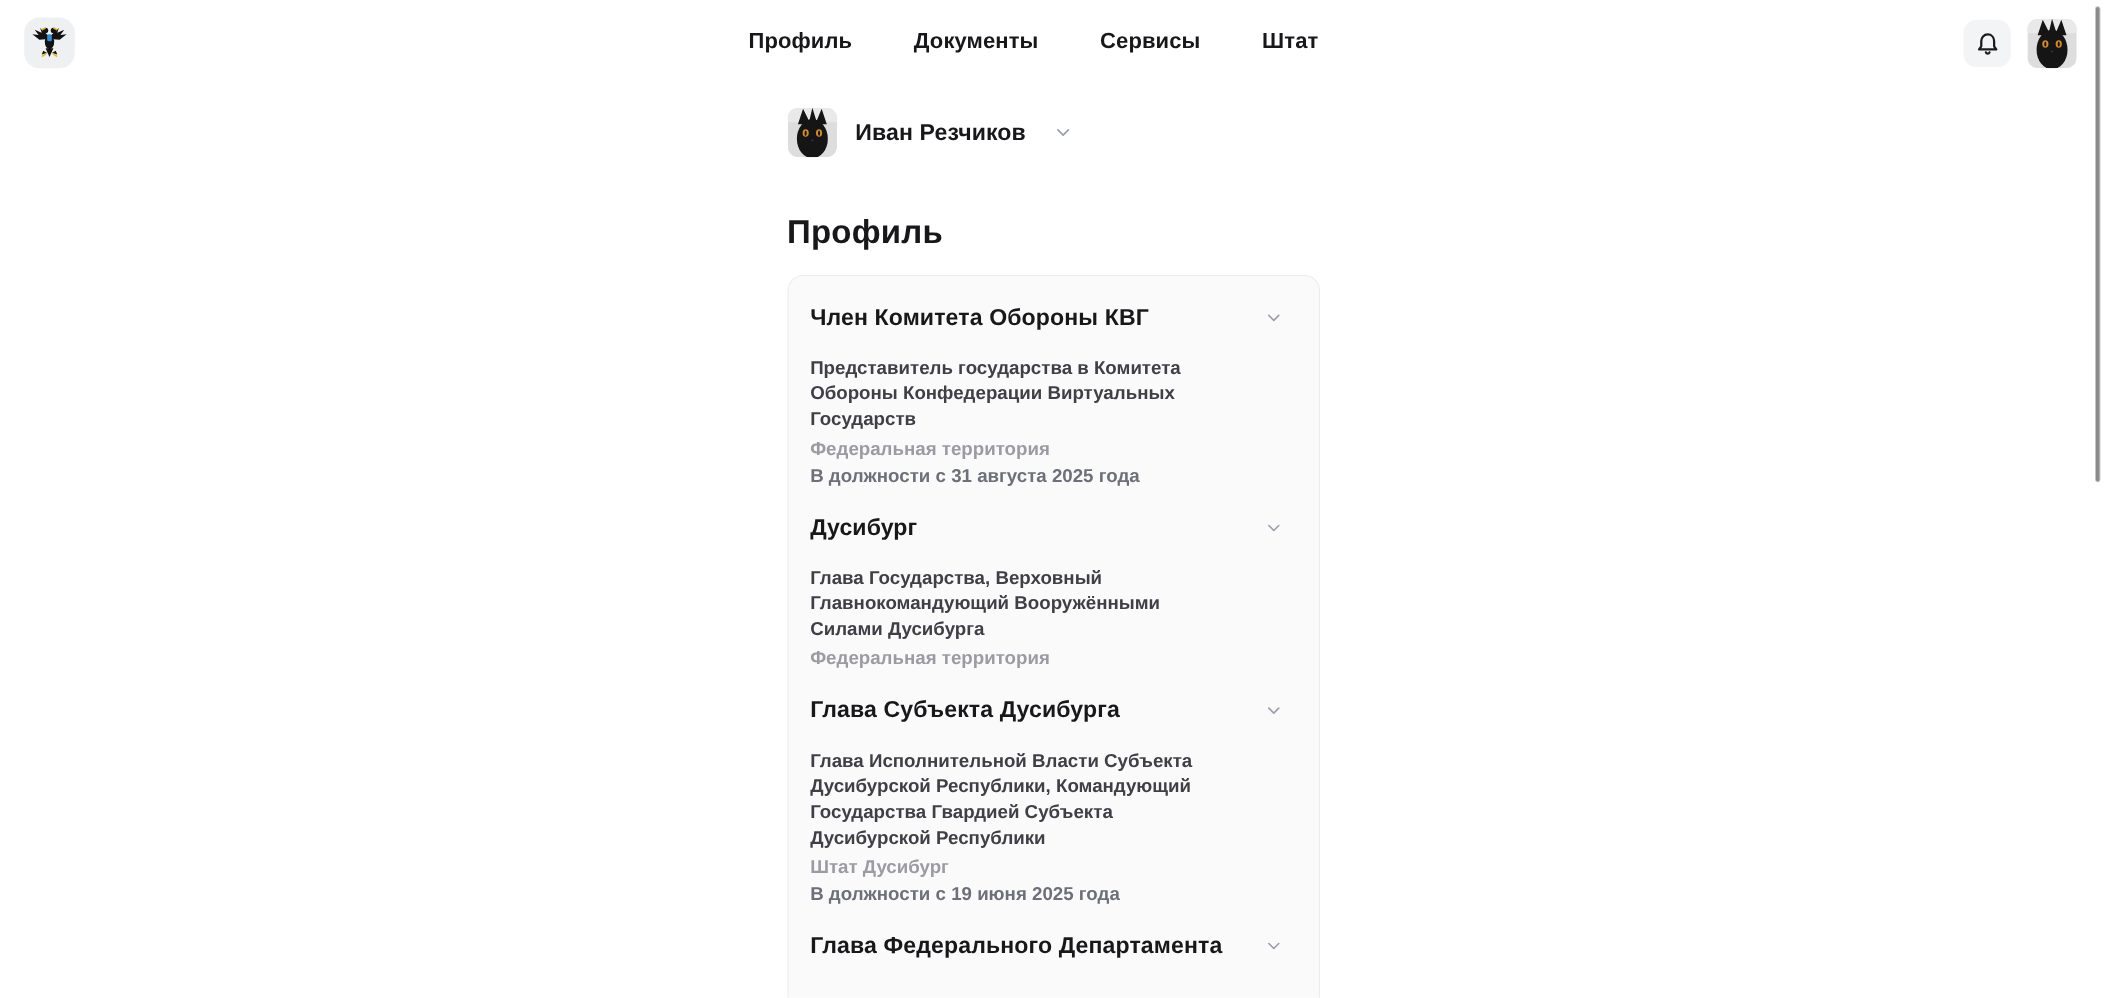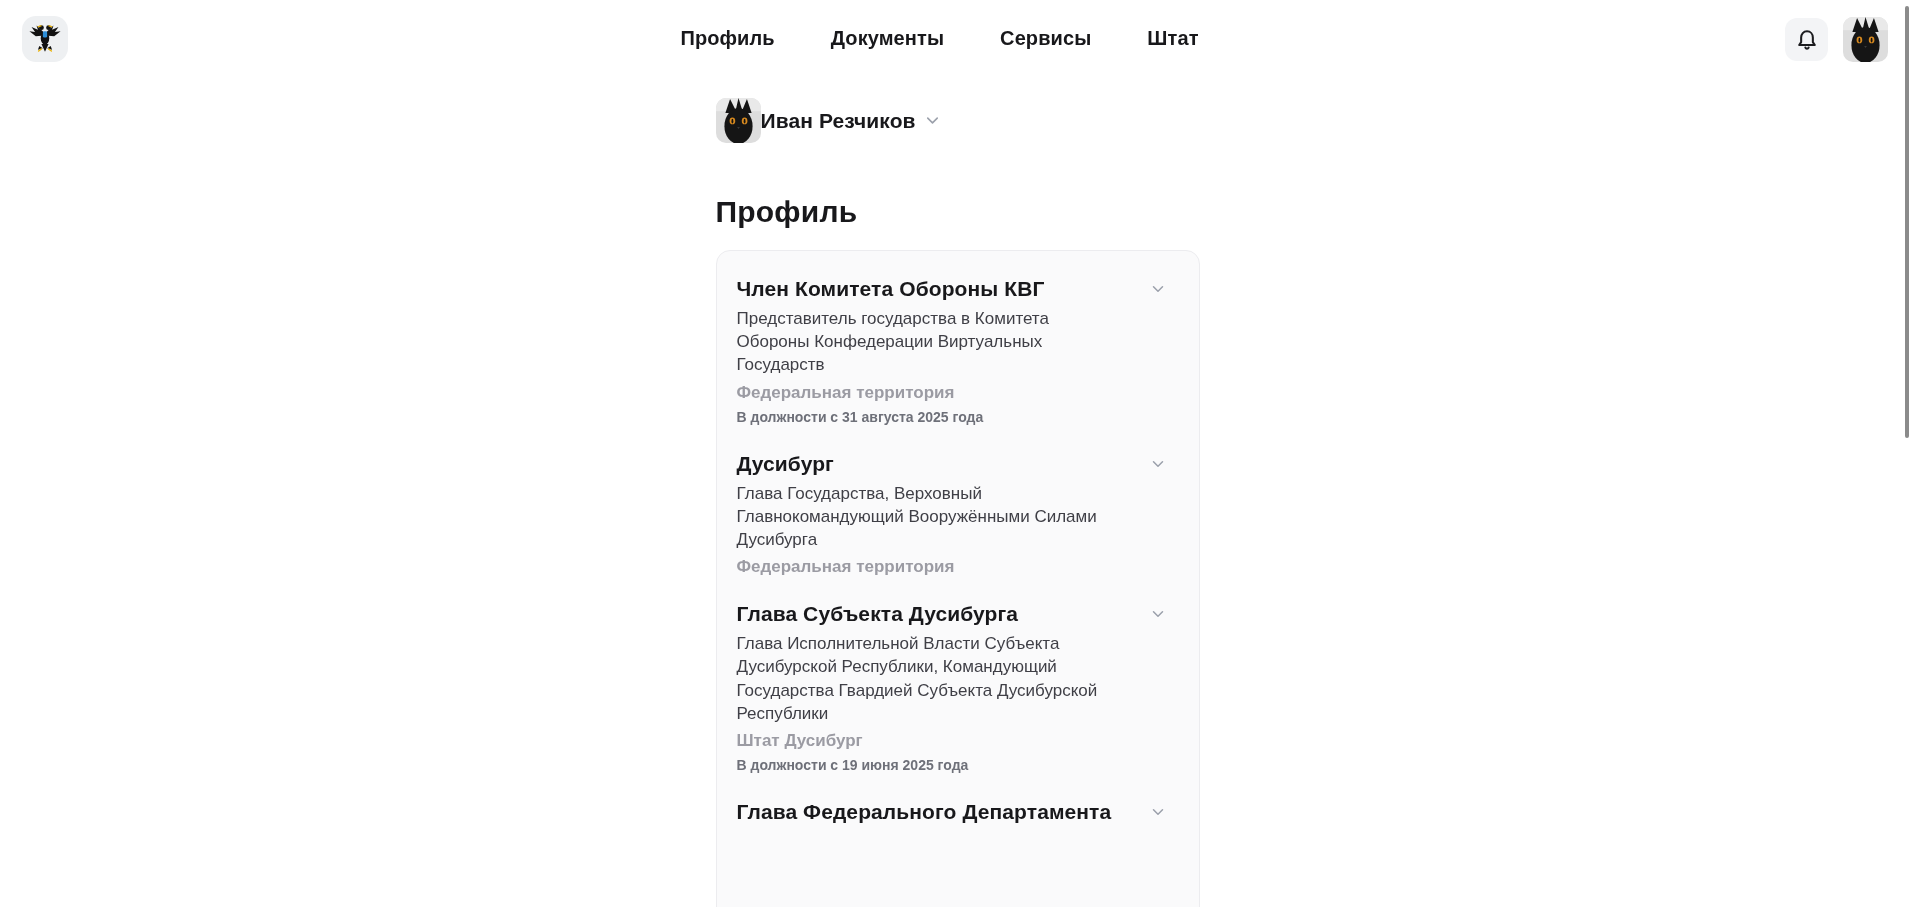--- a/index.html
+++ b/index.html
@@ -15,39 +15,39 @@
              transform:translateX(-50%); display:flex; align-items:center; gap:56px; }
   .top-nav .nav-item { font-size:20px; font-weight:700; color:#18181b; cursor:pointer;
                        letter-spacing:.1px; }
   .header-right { position:absolute; right:27px; top:17px; display:flex; align-items:center; gap:15px; }
   .bell-btn { width:43px; height:43px; border-radius:12px; background:#f3f4f6;
               display:flex; align-items:center; justify-content:center; cursor:pointer; }
   .avatar-sq { width:45px; height:45px; border-radius:10px; overflow:hidden; display:block; }
 
   
   .main-col { width:484px; margin:0 auto; }
-  .user-row { display:flex; align-items:center; margin-top:22px; }
+  .user-row { display:flex; align-items:center; gap:17px; margin-top:22px; }
   .user-row .user-name { font-size:21px; font-weight:800; letter-spacing:.1px; }
   .chev { color:#9ba0ab; display:inline-flex; }
   .user-row .chev { margin-left:7px; }
 
   .page-title { margin-top:52px; font-size:30px; font-weight:800; letter-spacing:.2px; }
 
   .card { margin-top:21px; background:#fafafb; border:1px solid #ececef;
           border-radius:14px; padding:26px 20px 90px 20px; }
   .card-title { font-size:24px; font-weight:800; margin-bottom:26px; }
 
   .position { margin-bottom:23px; }
   .position-head { display:flex; justify-content:space-between; align-items:center;gap:12px; }
   .position-title { font-size:21px; font-weight:800; letter-spacing:.1px; }
   .position-head .chev { margin-right:12px; }
-  .position-desc { margin-top:6px; font-size:17px; font-weight:400; color:#3f3f46;
+  .position-desc { margin-top:22px; font-size:17px; font-weight:700; color:#3f3f46;
                    line-height:23.2px; max-width:378px; }
   .position-loc { margin-top:4px; font-size:17px; font-weight:700; color:#9b9ba3; line-height:24px; }
-  .position-tenure { font-size:14px; font-weight:600; color:#6e7079; line-height:24px; }
+  .position-tenure { font-size:17px; font-weight:600; color:#6e7079; line-height:24px; }
 
   
   .scrollbar-thumb { position:fixed; right:6px; top:6px; width:4px; height:432px;
                      background:#8b8b8b; border-radius:2px; }
 
   svg { display:block; }
 </style>
 </head>
 <body>
 

